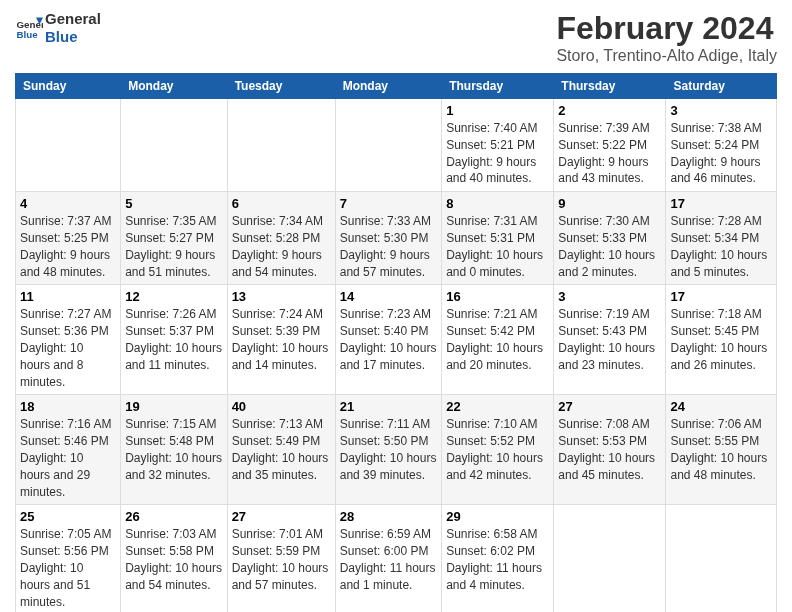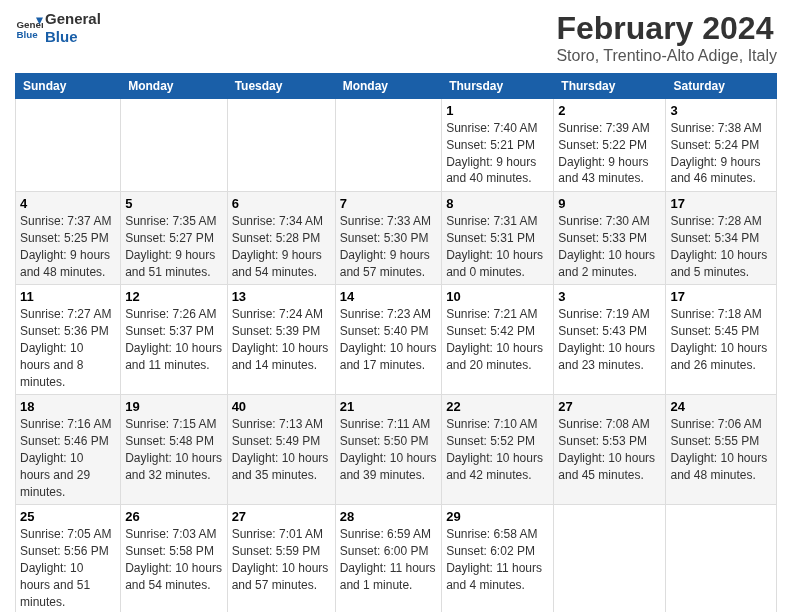--- a/index.html
+++ b/index.html
@@ -177,21 +177,21 @@
         </td>
         <td>
           <span class="day-num">13</span>
           <div class="day-info">Sunrise: 7:24 AM<br>Sunset: 5:39 PM<br>Daylight: 10 hours and 14 minutes.</div>
         </td>
         <td>
           <span class="day-num">14</span>
           <div class="day-info">Sunrise: 7:23 AM<br>Sunset: 5:40 PM<br>Daylight: 10 hours and 17 minutes.</div>
         </td>
         <td>
-          <span class="day-num">10</span>
+          <span class="day-num">16</span>
           <div class="day-info">Sunrise: 7:21 AM<br>Sunset: 5:42 PM<br>Daylight: 10 hours and 20 minutes.</div>
         </td>
         <td>
           <span class="day-num">3</span>
           <div class="day-info">Sunrise: 7:19 AM<br>Sunset: 5:43 PM<br>Daylight: 10 hours and 23 minutes.</div>
         </td>
         <td>
           <span class="day-num">17</span>
           <div class="day-info">Sunrise: 7:18 AM<br>Sunset: 5:45 PM<br>Daylight: 10 hours and 26 minutes.</div>
         </td>

